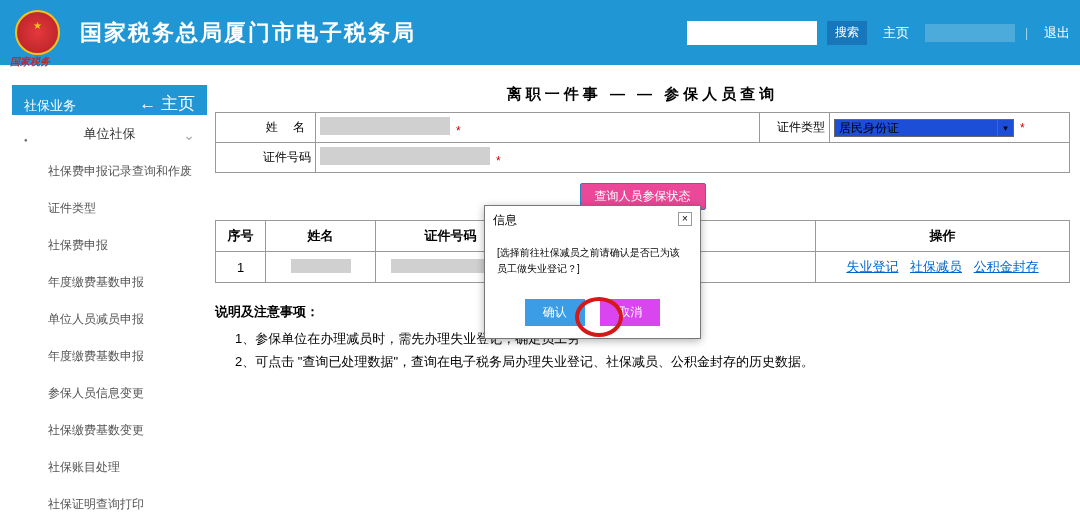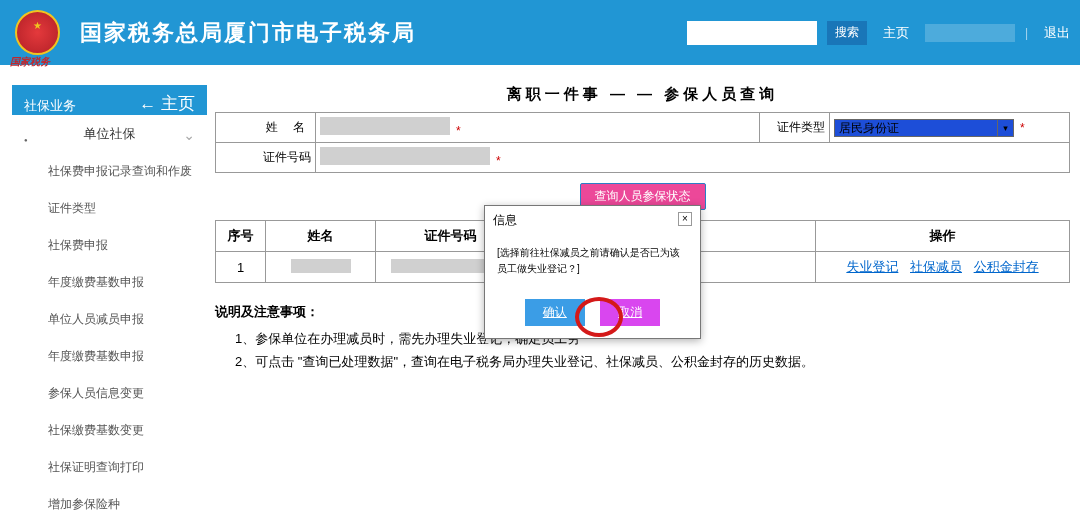--- a/index.html
+++ b/index.html
@@ -48,21 +48,21 @@
     .op-link { color: #0066cc; text-decoration: underline; cursor: pointer; margin: 0 4px; }
     
     .notes-title { font-weight: bold; margin-bottom: 6px; font-size: 13px; }
     .notes-line { font-size: 13px; margin-left: 20px; line-height: 1.8; }
     
     .dialog { position: absolute; left: 484px; top: 205px; width: 217px; background: #fff; border: 1px solid #777; box-shadow: 0 2px 8px rgba(0,0,0,0.3); z-index: 20; }
     .dialog-title { display: flex; justify-content: space-between; padding: 6px 8px; font-size: 12px; }
     .dialog-close { width: 14px; height: 14px; border: 1px solid #999; text-align: center; line-height: 12px; font-size: 10px; cursor: pointer; }
     .dialog-body { padding: 10px 12px; font-size: 10px; line-height: 1.6; }
     .dialog-footer { text-align: center; padding: 12px 0; }
-    .dlg-btn { display: inline-block; padding: 5px 18px; margin: 0 6px; color: #fff; font-size: 12px; border: none; cursor: pointer; text-decoration: underline; }
+    .dlg-btn { display: inline-block; padding: 5px 18px; margin: 0 6px; color: #fff; font-size: 12px; border: none; cursor: pointer; }
     .dlg-confirm { background: #3b9de6; }
     .dlg-cancel { background: #d946ef; }
     .red-circle { position: absolute; left: 575px; top: 297px; width: 48px; height: 40px; border: 4px solid #d41919; border-radius: 50%; z-index: 30; pointer-events: none; }
   </style>
 </head>
 <body>
 
 <div class="header">
   <div class="emblem">
     <div class="emblem-circle">
@@ -92,20 +92,21 @@
       <span class="chevron">⌄</span>
     </div>
     <div class="sidebar-sub">社保费申报记录查询和作废</div>
     <div class="sidebar-sub">证件类型</div>
     <div class="sidebar-sub">社保费申报</div>
     <div class="sidebar-sub">年度缴费基数申报</div>
     <div class="sidebar-sub">单位人员减员申报</div>
     <div class="sidebar-sub">年度缴费基数申报</div>
     <div class="sidebar-sub">参保人员信息变更</div>
     <div class="sidebar-sub">社保缴费基数变更</div>
+    <div class="sidebar-sub">社保账目处理</div>
     <div class="sidebar-sub">社保证明查询打印</div>
     <div class="sidebar-sub">增加参保险种</div>
   </div>
 
   <div class="content">
     <div class="page-title">离职一件事 — — 参保人员查询</div>
 
     <table class="form-table">
       <tbody>
           <tr>

